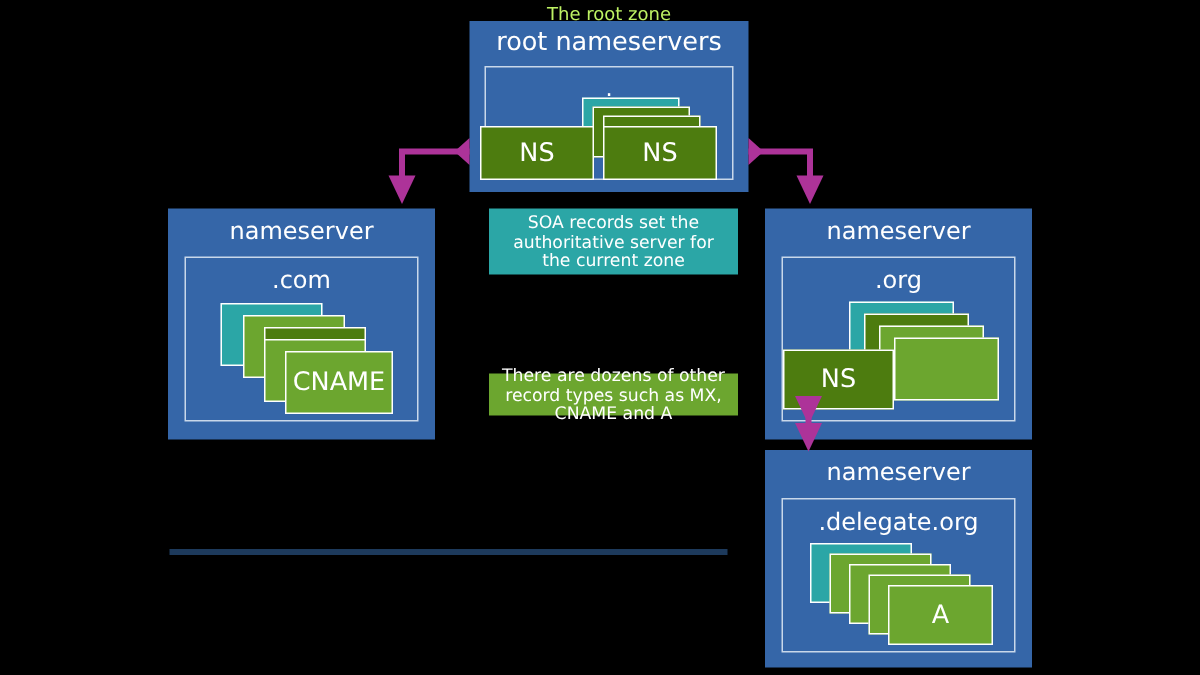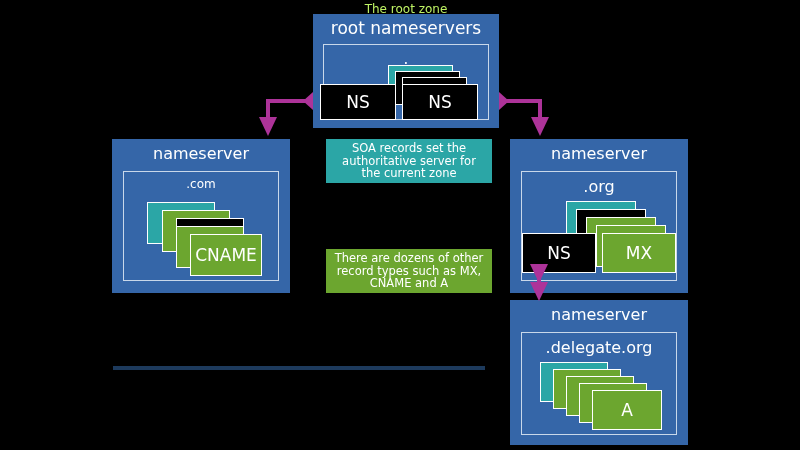--- a/index.html
+++ b/index.html
@@ -11,21 +11,21 @@
   .zone{position:absolute;background:#3566a8;box-sizing:border-box;padding-left:33px;}
   .zone-title{position:absolute;left:0;right:0;text-align:center;color:#bef264;}
   .inner{position:absolute;border:1.5px solid #c9d8ea;box-sizing:border-box;}
   .inner-label{position:absolute;left:0;right:0;text-align:center;color:#fff;}
 
   
   .card{position:absolute;border:1.5px solid #ffffff;box-sizing:border-box;
         display:flex;align-items:center;justify-content:center;}
   .card span{color:#fff;line-height:1;}
   .c-teal{background:#2ba6a6;}
-  .c-mag{background:#000000;}
+  .c-mag{background:#4d7c0f;}
   .c-green{background:#6ca62f;}
 
   
   .legend{position:absolute;box-sizing:border-box;display:flex;
           align-items:center;justify-content:flex-end;text-align:center;
           line-height:1.12;color:#fff;font-size:11.5px;padding:3px 6px;}
 
   
   #root-zone-title{font-size:12px;top:2px;}
 
@@ -52,21 +52,21 @@
     </div>
     <div class="card c-mag" style="left:89px;top:70px;width:76px;height:36px;">
       <span style="font-size:17px;">NS</span>
     </div>
   </div>
   <div class="zone-title" id="root-zone-title" style="left:313px;width:186px;">The root zone</div>
 
   <div class="zone" style="left:112px;top:139px;width:178px;height:154px;">
     <div class="inner" style="left:11px;top:32px;width:156px;height:110px;"></div>
     <div class="inner-label" style="top:5px;font-size:16px;">nameserver</div>
-    <div class="inner-label" style="top:38px;font-size:12px;">.com</div>
+    <div class="inner-label" style="top:38px;font-size:16px;">.com</div>
 
     <div class="card c-teal" style="left:35px;top:63px;width:68px;height:42px;"></div>
     <div class="card c-green" style="left:50px;top:71px;width:68px;height:42px;"></div>
     <div class="card c-mag" style="left:64px;top:79px;width:68px;height:42px;"></div>
     <div class="card c-green" style="left:64px;top:87px;width:68px;height:42px;"></div>
     <div class="card c-green" style="left:78px;top:95px;width:72px;height:42px;">
       <span style="font-size:17px;">CNAME</span>
     </div>
   </div>
 
@@ -75,43 +75,40 @@
     <div class="inner-label" style="top:5px;font-size:16px;">nameserver</div>
     <div class="inner-label" style="top:38px;font-size:16px;">.org</div>
 
     <div class="card c-teal" style="left:56px;top:62px;width:70px;height:42px;"></div>
     <div class="card c-mag" style="left:66px;top:70px;width:70px;height:42px;"></div>
     <div class="card c-green" style="left:76px;top:78px;width:70px;height:42px;"></div>
     <div class="card c-green" style="left:86px;top:86px;width:70px;height:42px;"></div>
     <div class="card c-mag" style="left:12px;top:94px;width:74px;height:40px;">
       <span style="font-size:17px;">NS</span>
     </div>
-    <div class="card c-green" style="left:92px;top:94px;width:74px;height:40px;">
-      <span style="font-size:17px;">MX</span>
-    </div>
   </div>
 
   <div class="zone" style="left:510px;top:300px;width:178px;height:145px;">
     <div class="inner" style="left:11px;top:32px;width:156px;height:103px;"></div>
     <div class="inner-label" style="top:5px;font-size:16px;">nameserver</div>
     <div class="inner-label" style="top:38px;font-size:16px;">.delegate.org</div>
 
     <div class="card c-teal" style="left:30px;top:62px;width:68px;height:40px;"></div>
     <div class="card c-green" style="left:43px;top:69px;width:68px;height:40px;"></div>
     <div class="card c-green" style="left:56px;top:76px;width:68px;height:40px;"></div>
     <div class="card c-green" style="left:69px;top:83px;width:68px;height:40px;"></div>
     <div class="card c-green" style="left:82px;top:90px;width:70px;height:40px;">
       <span style="font-size:17px;">A</span>
     </div>
   </div>
 
   <div class="legend c-teal" style="left:326px;top:139px;width:166px;height:44px;">
     <span>SOA records set the authoritative server for the current zone</span>
   </div>
-  <div class="legend c-green" style="left:326px;top:249px;width:166px;height:44px;">
+  <div class="legend c-green" style="left:326px;top:249px;width:166px;height:28px;">
     <span>There are dozens of other record types such as MX, CNAME and A</span>
   </div>
 
   <div class="divider" style="left:113px;top:366px;width:372px;height:4px;"></div>
 
   <svg class="arrows" viewBox="0 0 800 450">
 
     <g>
       <path d="M 313 101 L 268 101 L 268 120" fill="none" stroke="#ad3399" stroke-width="4"></path>
       <polygon points="268,136 259,117 277,117" fill="#ad3399"></polygon>

